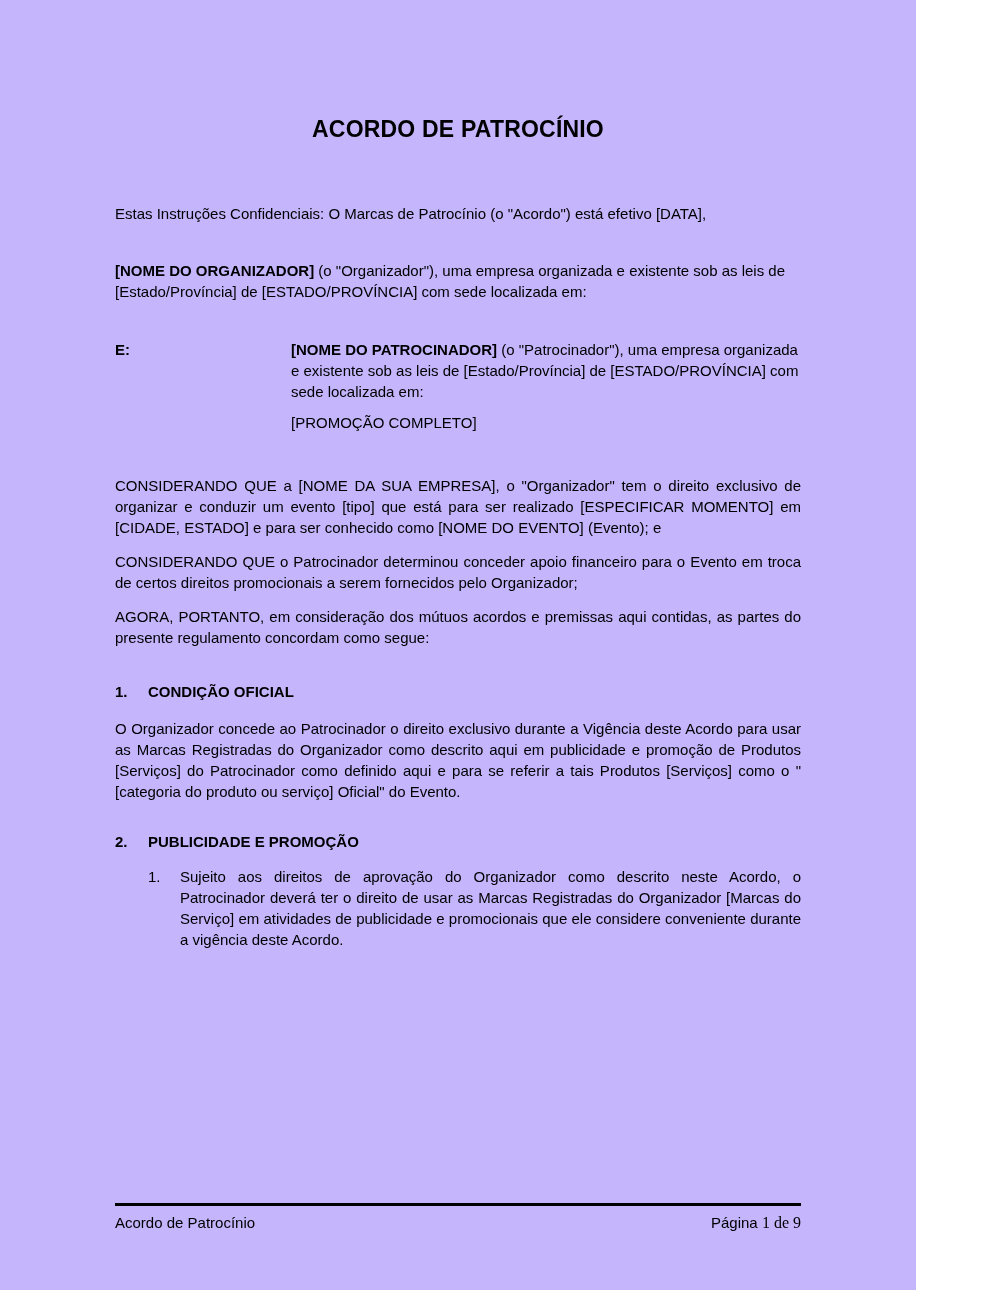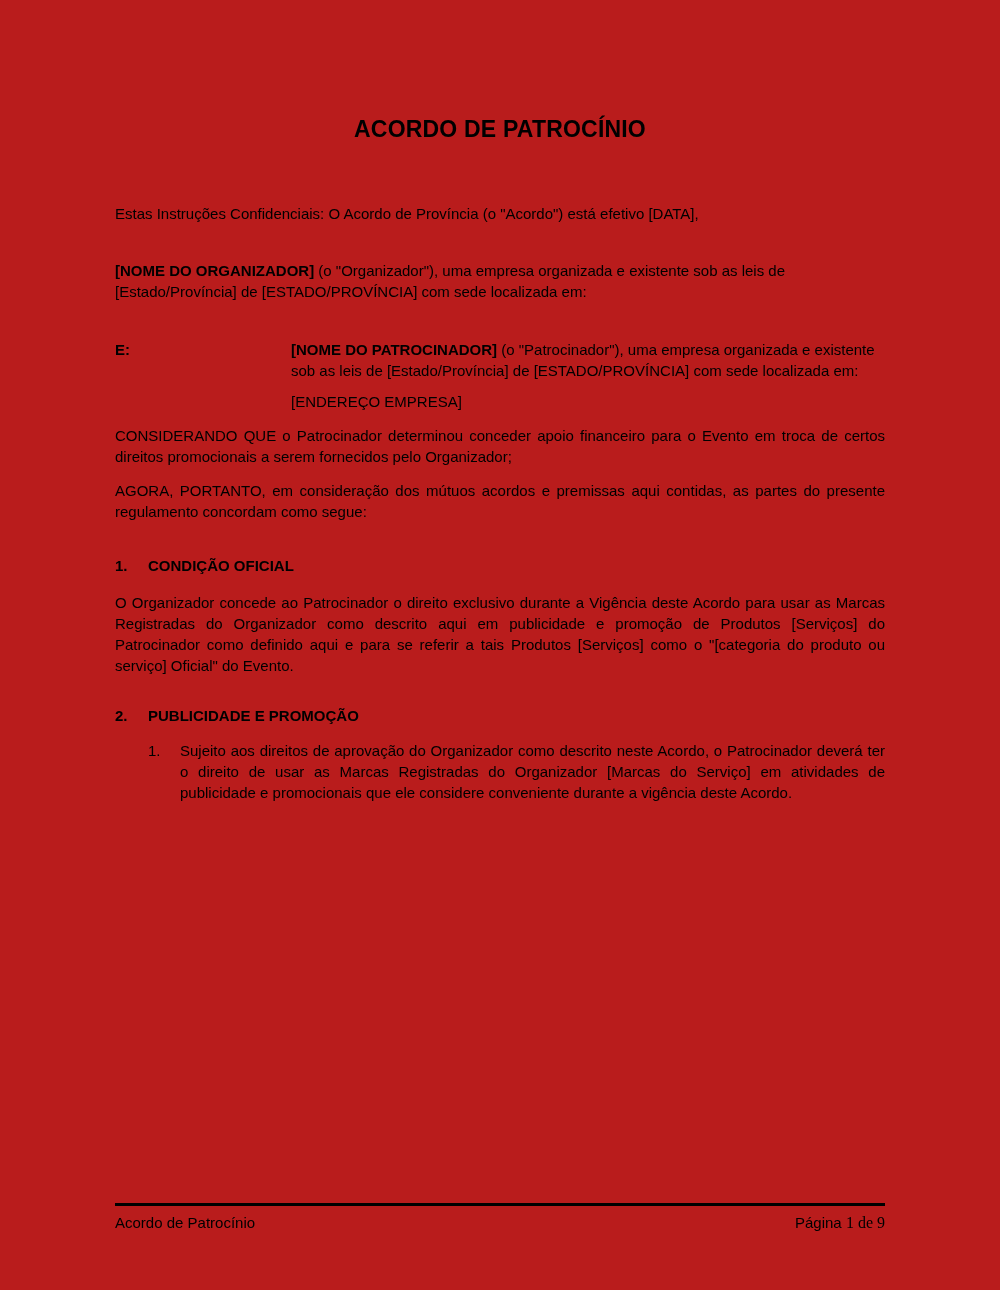--- a/index.html
+++ b/index.html
@@ -5,23 +5,23 @@
   * { margin: 0; padding: 0; box-sizing: border-box; }
   html, body { background: #ffffff; }
   body {
     width: 1000px;
     height: 1290px;
     font-family: "Liberation Sans", sans-serif;
     color: #000000;
   }
   .page {
     position: relative;
-    width: 1000px;
+    width: 916px;
     height: 1290px;
-    background: #b91c1c;
+    background: #c4b5fd;
     overflow: hidden;
   }
   .content { padding: 0 115px; }
   .title {
     margin-top: 116px;
     font-size: 23px;
     line-height: 26px;
     font-weight: bold;
     text-align: center;
     letter-spacing: 0.2px;
@@ -57,36 +57,37 @@
   .serif { font-family: "Liberation Serif", serif; font-size: 16px; }
 </style>
 </head>
 <body>
 
 <div class="page">
   <div class="content">
 
     <h1 class="title">ACORDO DE PATROCÍNIO</h1>
 
-    <p class="intro">Estas Instruções Confidenciais: O Acordo de Província (o "Acordo") está efetivo [DATA],</p>
+    <p class="intro">Estas Instruções Confidenciais: O Marcas de Patrocínio (o "Acordo") está efetivo [DATA],</p>
 
     <div class="party">
       <div class="party-body">
         <p><span class="party-name">[NOME DO ORGANIZADOR]</span><span> (o "Organizador"), uma empresa organizada e existente sob as leis de [Estado/Província] de [ESTADO/PROVÍNCIA] com sede localizada em:</span></p>
       </div>
     </div>
 
     <div class="party second">
       <div class="party-label">E:</div>
       <div class="party-body">
         <p><span class="party-name">[NOME DO PATROCINADOR]</span><span> (o "Patrocinador"), uma empresa organizada e existente sob as leis de [Estado/Província] de [ESTADO/PROVÍNCIA] com sede localizada em:</span></p>
-        <p class="party-address">[ENDEREÇO EMPRESA]</p>
+        <p class="party-address">[PROMOÇÃO COMPLETO]</p>
       </div>
     </div>
 
+    <p class="recital first">CONSIDERANDO QUE a [NOME DA SUA EMPRESA], o "Organizador" tem o direito exclusivo de organizar e conduzir um evento [tipo] que está para ser realizado [ESPECIFICAR MOMENTO] em [CIDADE, ESTADO] e para ser conhecido como [NOME DO EVENTO] (Evento); e</p>
     <p class="recital">CONSIDERANDO QUE o Patrocinador determinou conceder apoio financeiro para o Evento em troca de certos direitos promocionais a serem fornecidos pelo Organizador;</p>
     <p class="recital third">AGORA, PORTANTO, em consideração dos mútuos acordos e premissas aqui contidas, as partes do presente regulamento concordam como segue:</p>
 
     <div class="section-heading">
       <span class="num">1.</span>
       <span>CONDIÇÃO OFICIAL</span>
     </div>
     <p class="section-body">O Organizador concede ao Patrocinador o direito exclusivo durante a Vigência deste Acordo para usar as Marcas Registradas do Organizador como descrito aqui em publicidade e promoção de Produtos [Serviços] do Patrocinador como definido aqui e para se referir a tais Produtos [Serviços] como o "[categoria do produto ou serviço] Oficial" do Evento.</p>
 
     <div class="section-heading sec2">

